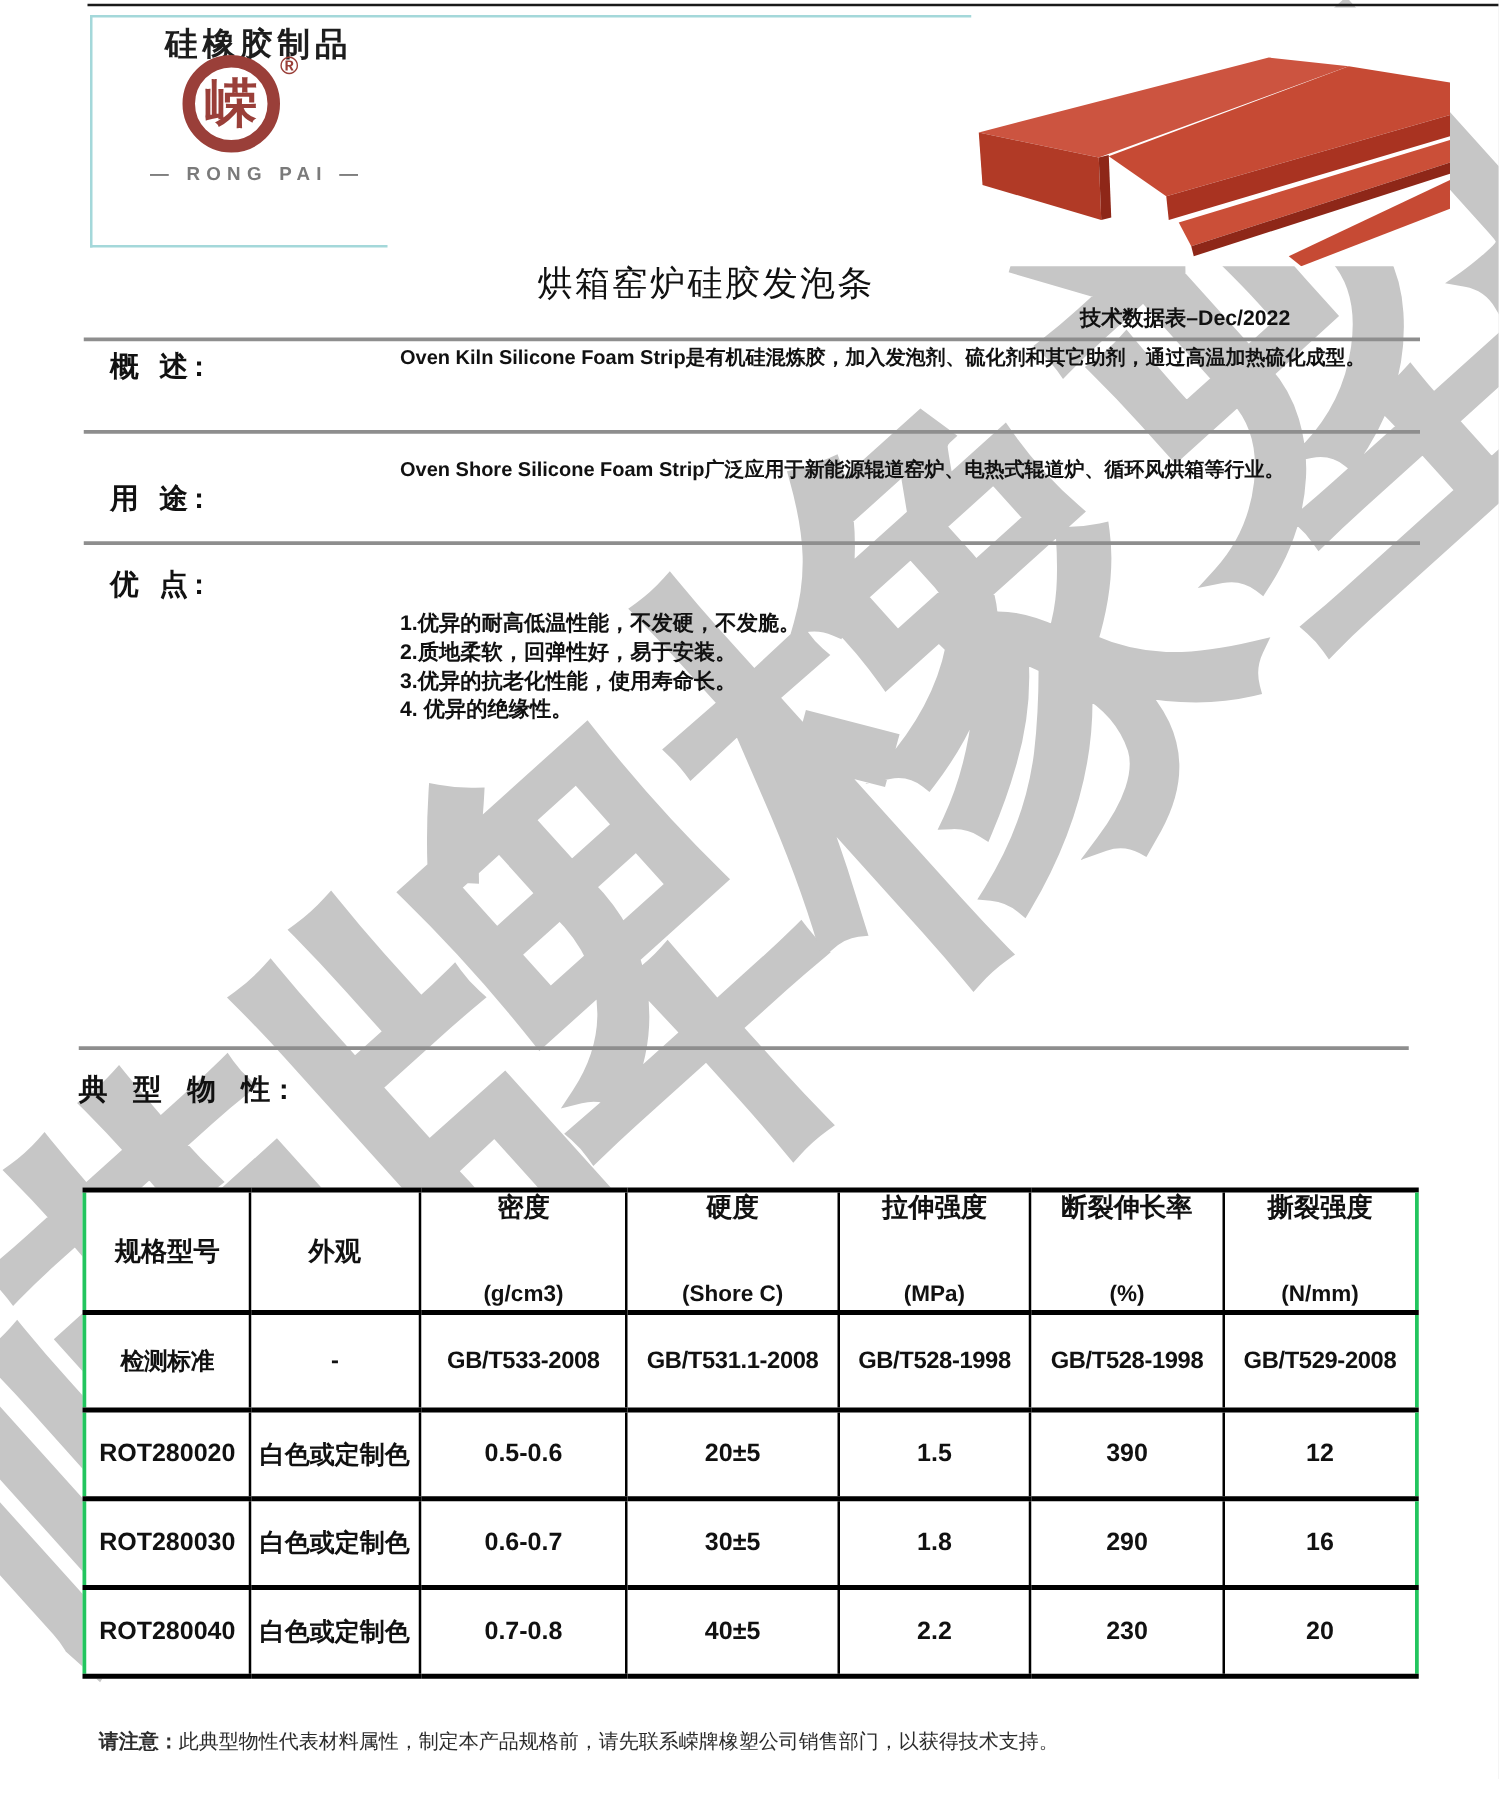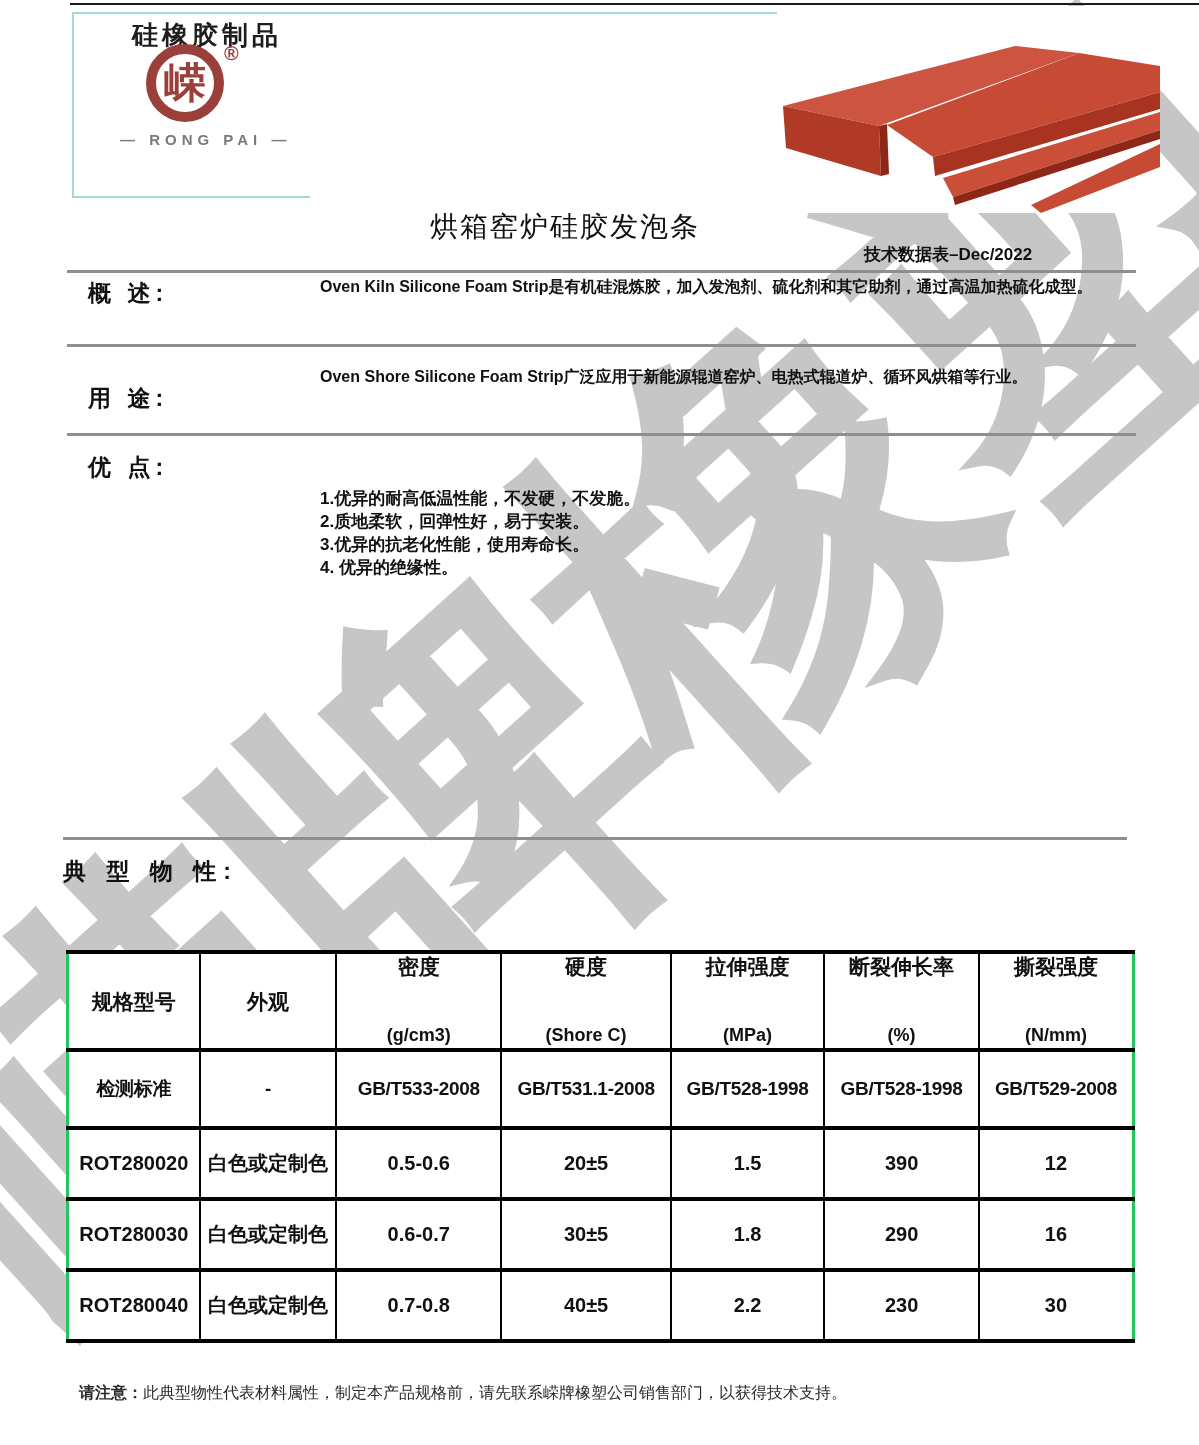--- a/index.html
+++ b/index.html
@@ -200,21 +200,21 @@
           <td>290</td>
           <td>16</td>
         </tr>
         <tr class="data-row">
           <td>ROT280040</td>
           <td>白色或定制色</td>
           <td>0.7-0.8</td>
           <td>40±5</td>
           <td>2.2</td>
           <td>230</td>
-          <td>30</td>
+          <td>20</td>
         </tr>
       </tbody>
   </table>
 
   <div class="abs layer footnote">
     <span class="nl">请注意：</span><span>此典型物性代表材料属性，制定本产品规格前，请先联系嵘牌橡塑公司销售部门，以获得技术支持。</span>
   </div>
 
 </div>
 

